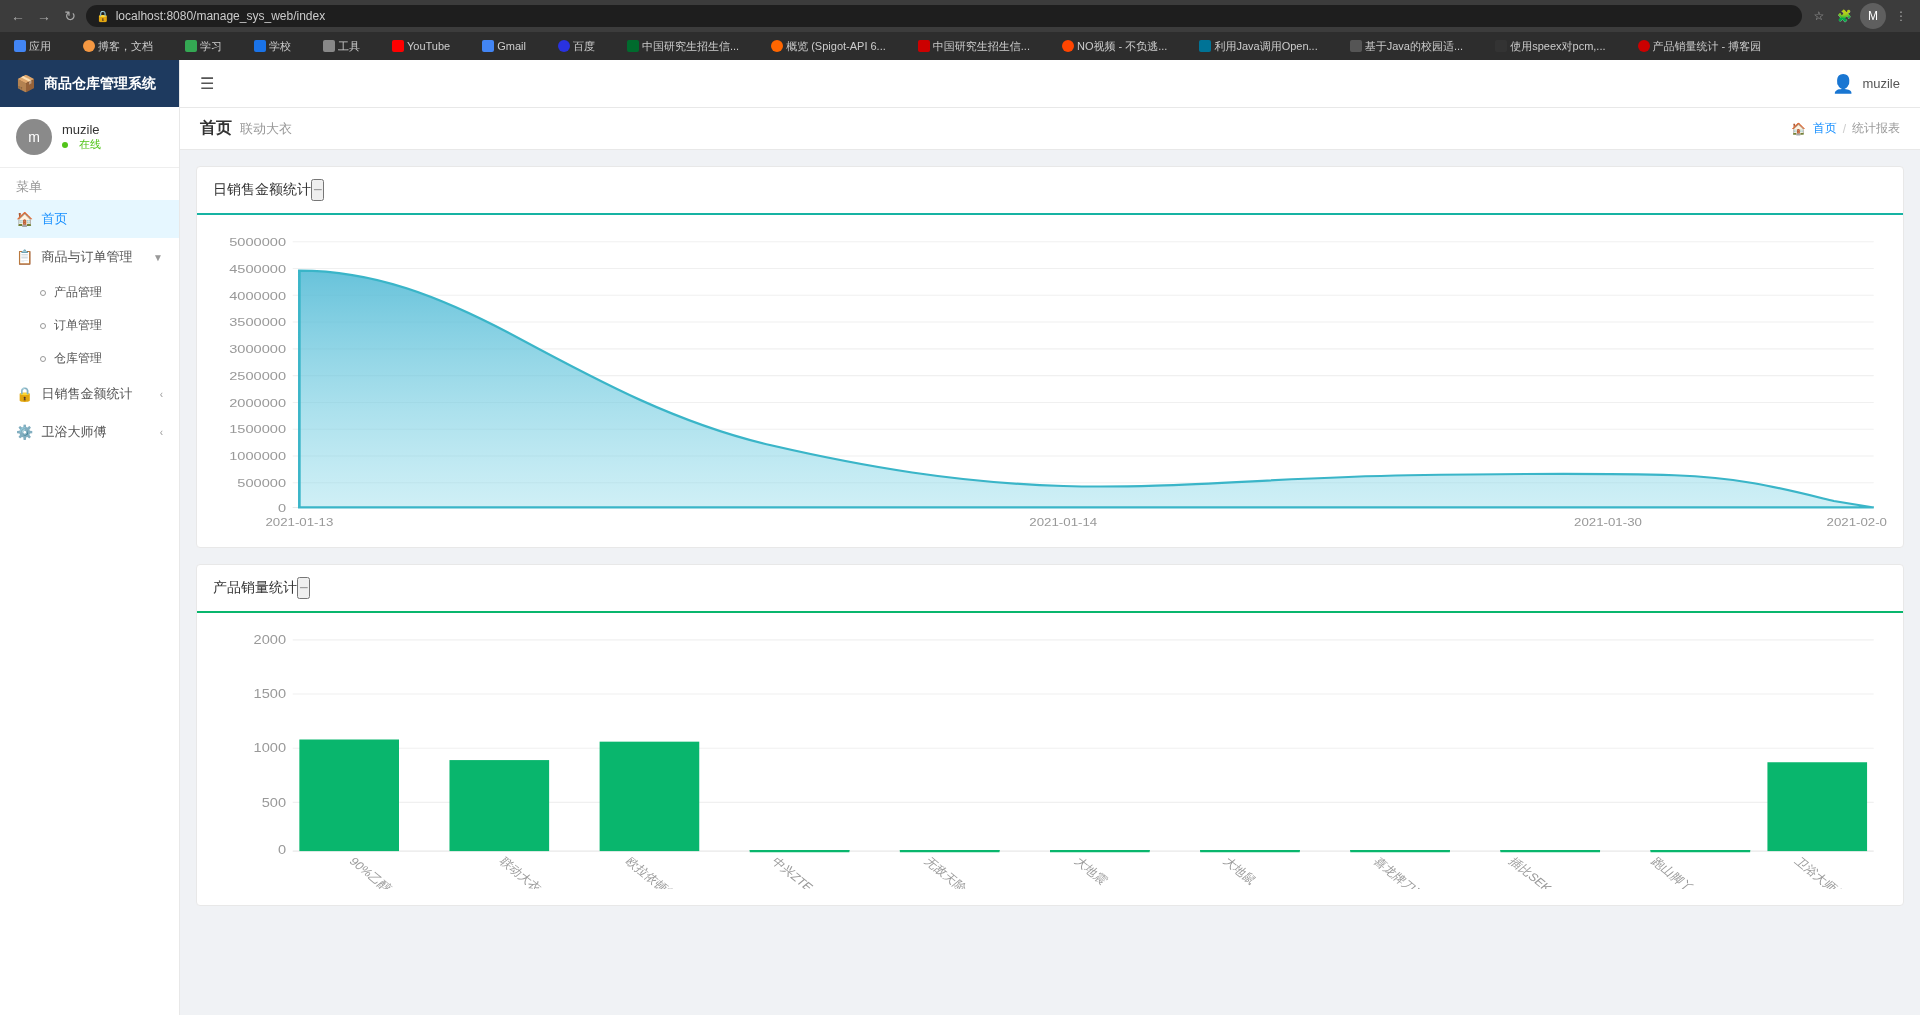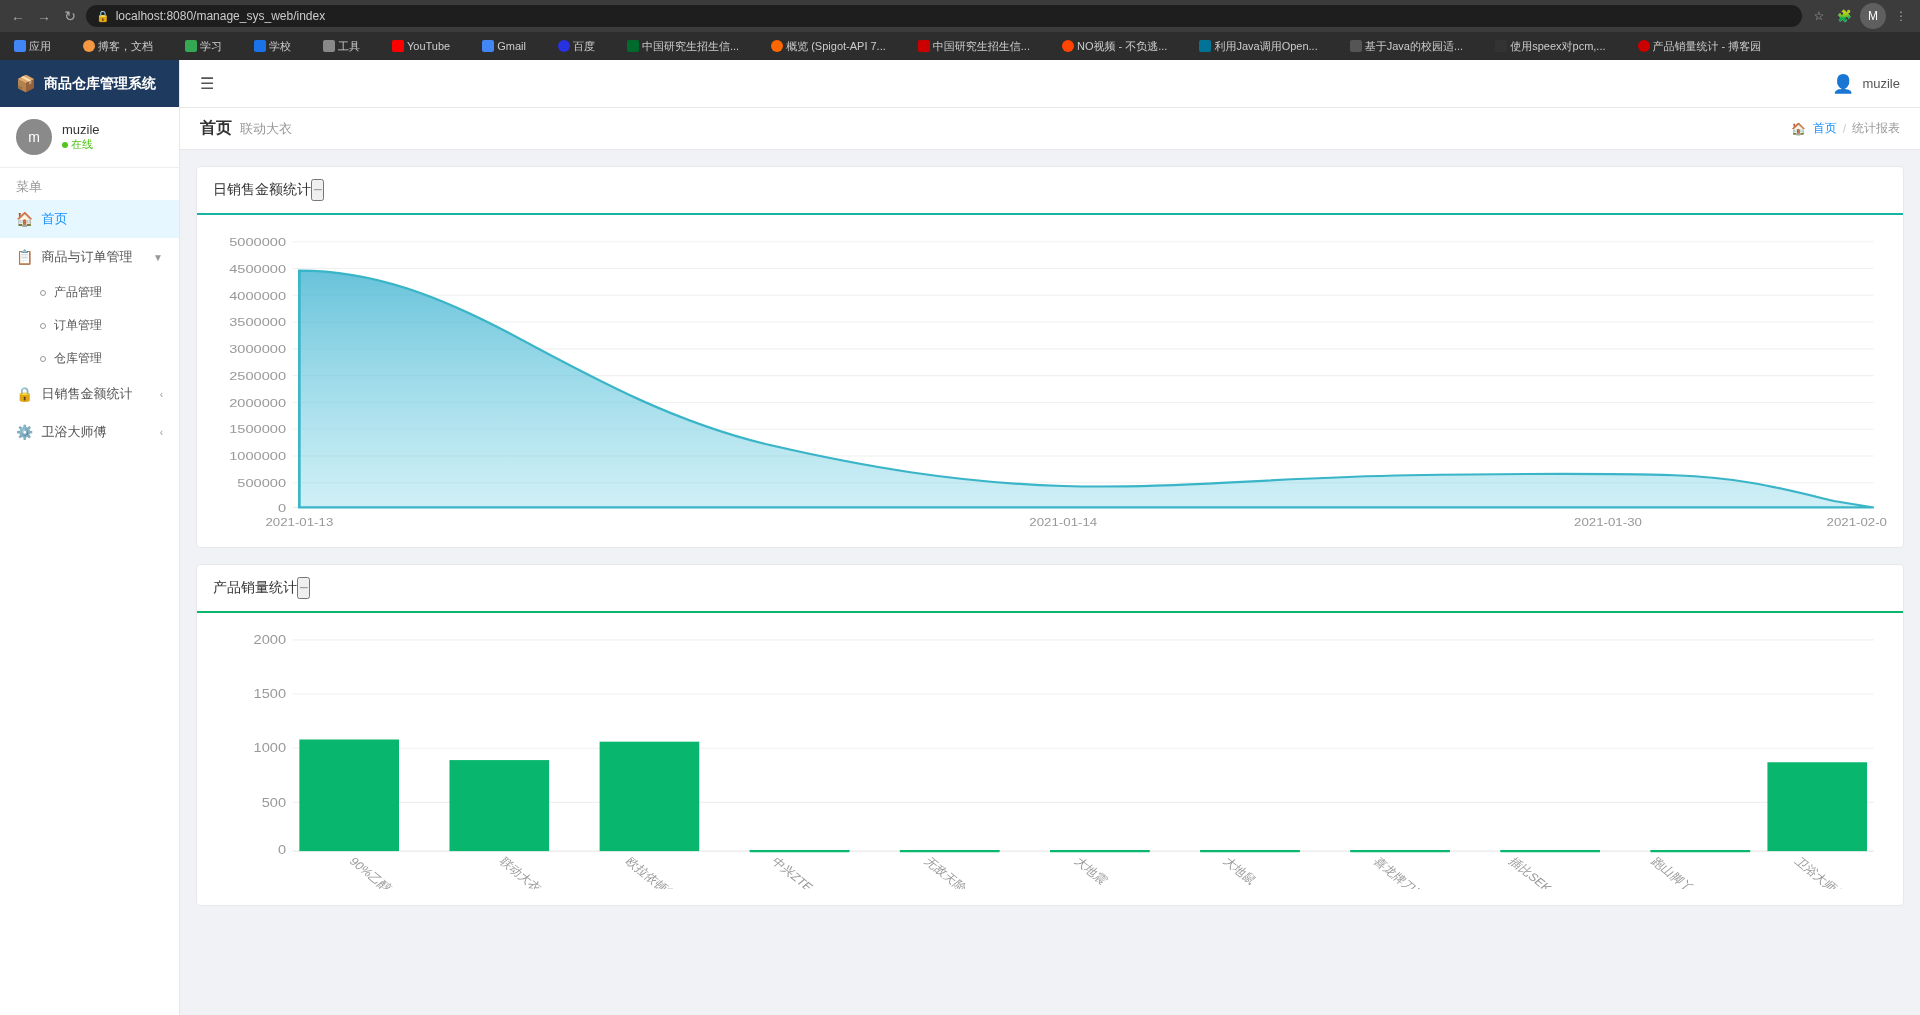--- a/index.html
+++ b/index.html
@@ -25,21 +25,21 @@
     
     .sidebar { width: 180px; background: #fff; border-right: 1px solid #e8e8e8; display: flex; flex-direction: column; flex-shrink: 0; }
     .sidebar-header { background: #1e3a5f; padding: 14px 16px; display: flex; align-items: center; gap: 8px; }
     .sidebar-logo-icon { color: #4db6e8; font-size: 16px; }
     .sidebar-title { color: #fff; font-size: 14px; font-weight: bold; }
 
     .sidebar-user { padding: 12px 16px; display: flex; align-items: center; gap: 10px; border-bottom: 1px solid #eee; }
     .user-avatar { width: 36px; height: 36px; border-radius: 50%; background: #8a8a8a; display: flex; align-items: center; justify-content: center; color: #fff; font-size: 14px; }
     .user-info { display: flex; flex-direction: column; }
     .user-name { font-size: 13px; font-weight: 500; color: #333; }
-    .user-status { font-size: 11px; color: #52c41a; display: flex; align-items: center; gap: 3px; }
+    .user-status { font-size: 11px; color: #52c41a; display: flex; align-items: center; gap: 11px; }
     .status-dot { width: 6px; height: 6px; border-radius: 50%; background: #52c41a; display: inline-block; }
 
     .sidebar-menu-label { padding: 10px 16px 4px; font-size: 13px; color: #999; }
     .sidebar-nav { flex: 1; overflow-y: auto; }
     .sidebar-nav-item { display: flex; align-items: center; padding: 10px 16px; cursor: pointer; color: #555; font-size: 13px; gap: 8px; position: relative; }
     .sidebar-nav-item.active { color: #1890ff; background: #e6f7ff; }
     .sidebar-nav-item.has-children { justify-content: space-between; }
     .sidebar-nav-item .item-left { display: flex; align-items: center; gap: 8px; }
     .sidebar-nav-item .arrow { font-size: 10px; color: #999; }
     .sub-menu { padding-left: 8px; }
@@ -140,21 +140,21 @@
     <div class="bookmark-item">
       <span class="bookmark-icon" style="background:#2932e1;border-radius:50%;"></span>
       <span>百度</span>
     </div>
     <div class="bookmark-item">
       <span class="bookmark-icon" style="background:#006b2d;"></span>
       <span>中国研究生招生信...</span>
     </div>
     <div class="bookmark-item">
       <span class="bookmark-icon" style="background:#ff6600;border-radius:50%;"></span>
-      <span>概览 (Spigot-API 7...</span>
+      <span>概览 (Spigot-API 6...</span>
     </div>
     <div class="bookmark-item">
       <span class="bookmark-icon" style="background:#cc0000;"></span>
       <span>中国研究生招生信...</span>
     </div>
     <div class="bookmark-item">
       <span class="bookmark-icon" style="background:#ff4500;border-radius:50%;"></span>
       <span>NO视频 - 不负逃...</span>
     </div>
     <div class="bookmark-item">

